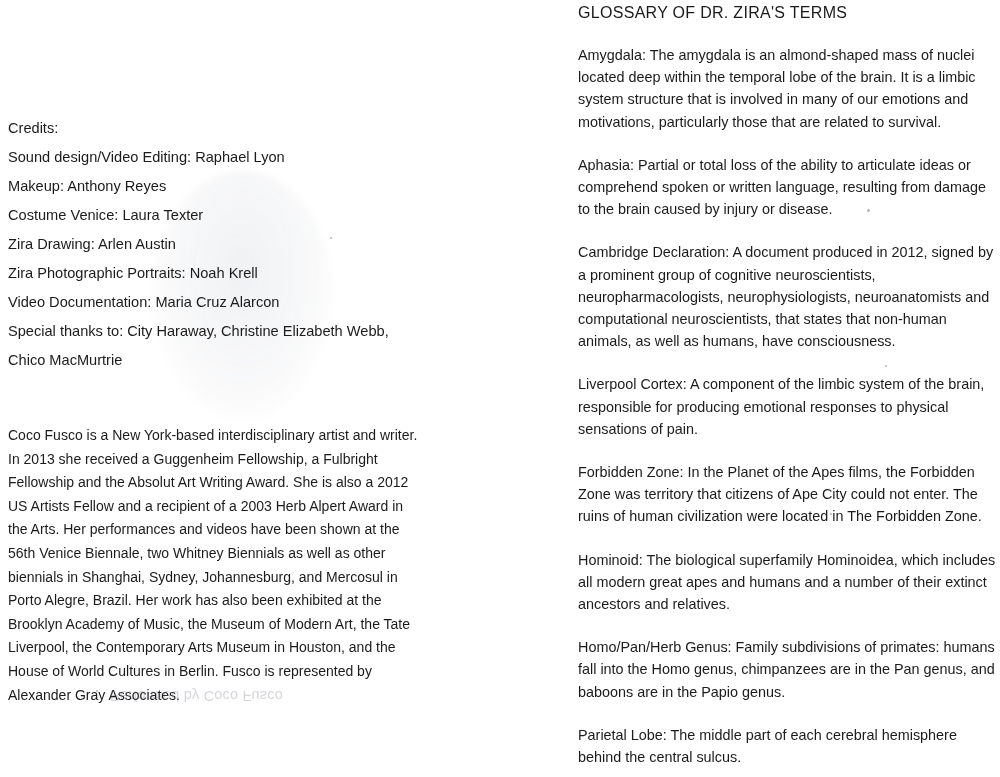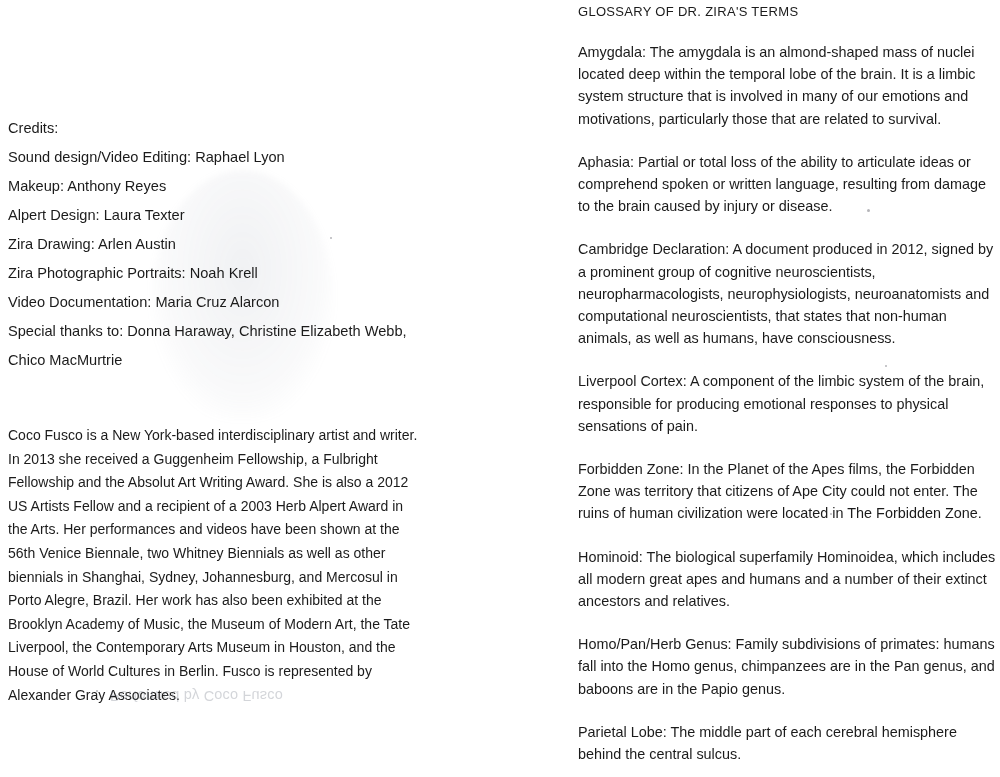--- a/index.html
+++ b/index.html
@@ -85,21 +85,21 @@
     text-align: left;
   }
 
   .glossary {
     position: absolute;
     left: 78px;
     top: 4px;
     width: 418px;
   }
   .glossary h1 {
-    font-size: 13px;
+    font-size: 16px;
     font-weight: normal;
     margin: 0 0 22px 0;
     letter-spacing: 0.3px;
   }
   .entry {
     font-size: 14.4px;
     line-height: 22.2px;
     margin-bottom: 21px;
   }
   .entry:last-child { margin-bottom: 8px; }
@@ -111,25 +111,25 @@
 <div class="page">
 
   <div class="col-left">
 
     <div class="ghost-portrait"></div>
 
     <div class="credits-block">
       <div class="line">Credits:</div>
       <div class="line">Sound design/Video Editing: Raphael Lyon</div>
       <div class="line">Makeup: Anthony Reyes</div>
-      <div class="line">Alpert Design: Laura Texter</div>
+      <div class="line">Costume Venice: Laura Texter</div>
       <div class="line">Zira Drawing: Arlen Austin</div>
       <div class="line">Zira Photographic Portraits: Noah Krell</div>
       <div class="line">Video Documentation: Maria Cruz Alarcon</div>
-      <div class="line">Special thanks to: Donna Haraway, Christine Elizabeth Webb,</div>
+      <div class="line">Special thanks to: City Haraway, Christine Elizabeth Webb,</div>
       <div class="line">Chico MacMurtrie</div>
     </div>
 
     <div class="bio-block">Coco Fusco is a New York-based interdisciplinary artist and writer. In 2013 she received a Guggenheim Fellowship, a Fulbright Fellowship and the Absolut Art Writing Award. She is also a 2012 US Artists Fellow and a recipient of a 2003 Herb Alpert Award in the Arts. Her performances and videos have been shown at the 56th Venice Biennale, two Whitney Biennials as well as other biennials in Shanghai, Sydney, Johannesburg, and Mercosul in Porto Alegre, Brazil. Her work has also been exhibited at the Brooklyn Academy of Music, the Museum of Modern Art, the Tate Liverpool, the Contemporary Arts Museum in Houston, and the House of World Cultures in Berlin. Fusco is represented by Alexander Gray Associates.</div>
 
     <div class="ghost-text">Performed by Coco Fusco</div>
 
     <div class="speck" style="left:330px; top:237px; width:2px; height:2px;"></div>
     <div class="speck" style="left:96px; top:690px; width:2px; height:2px;"></div>
   </div>

